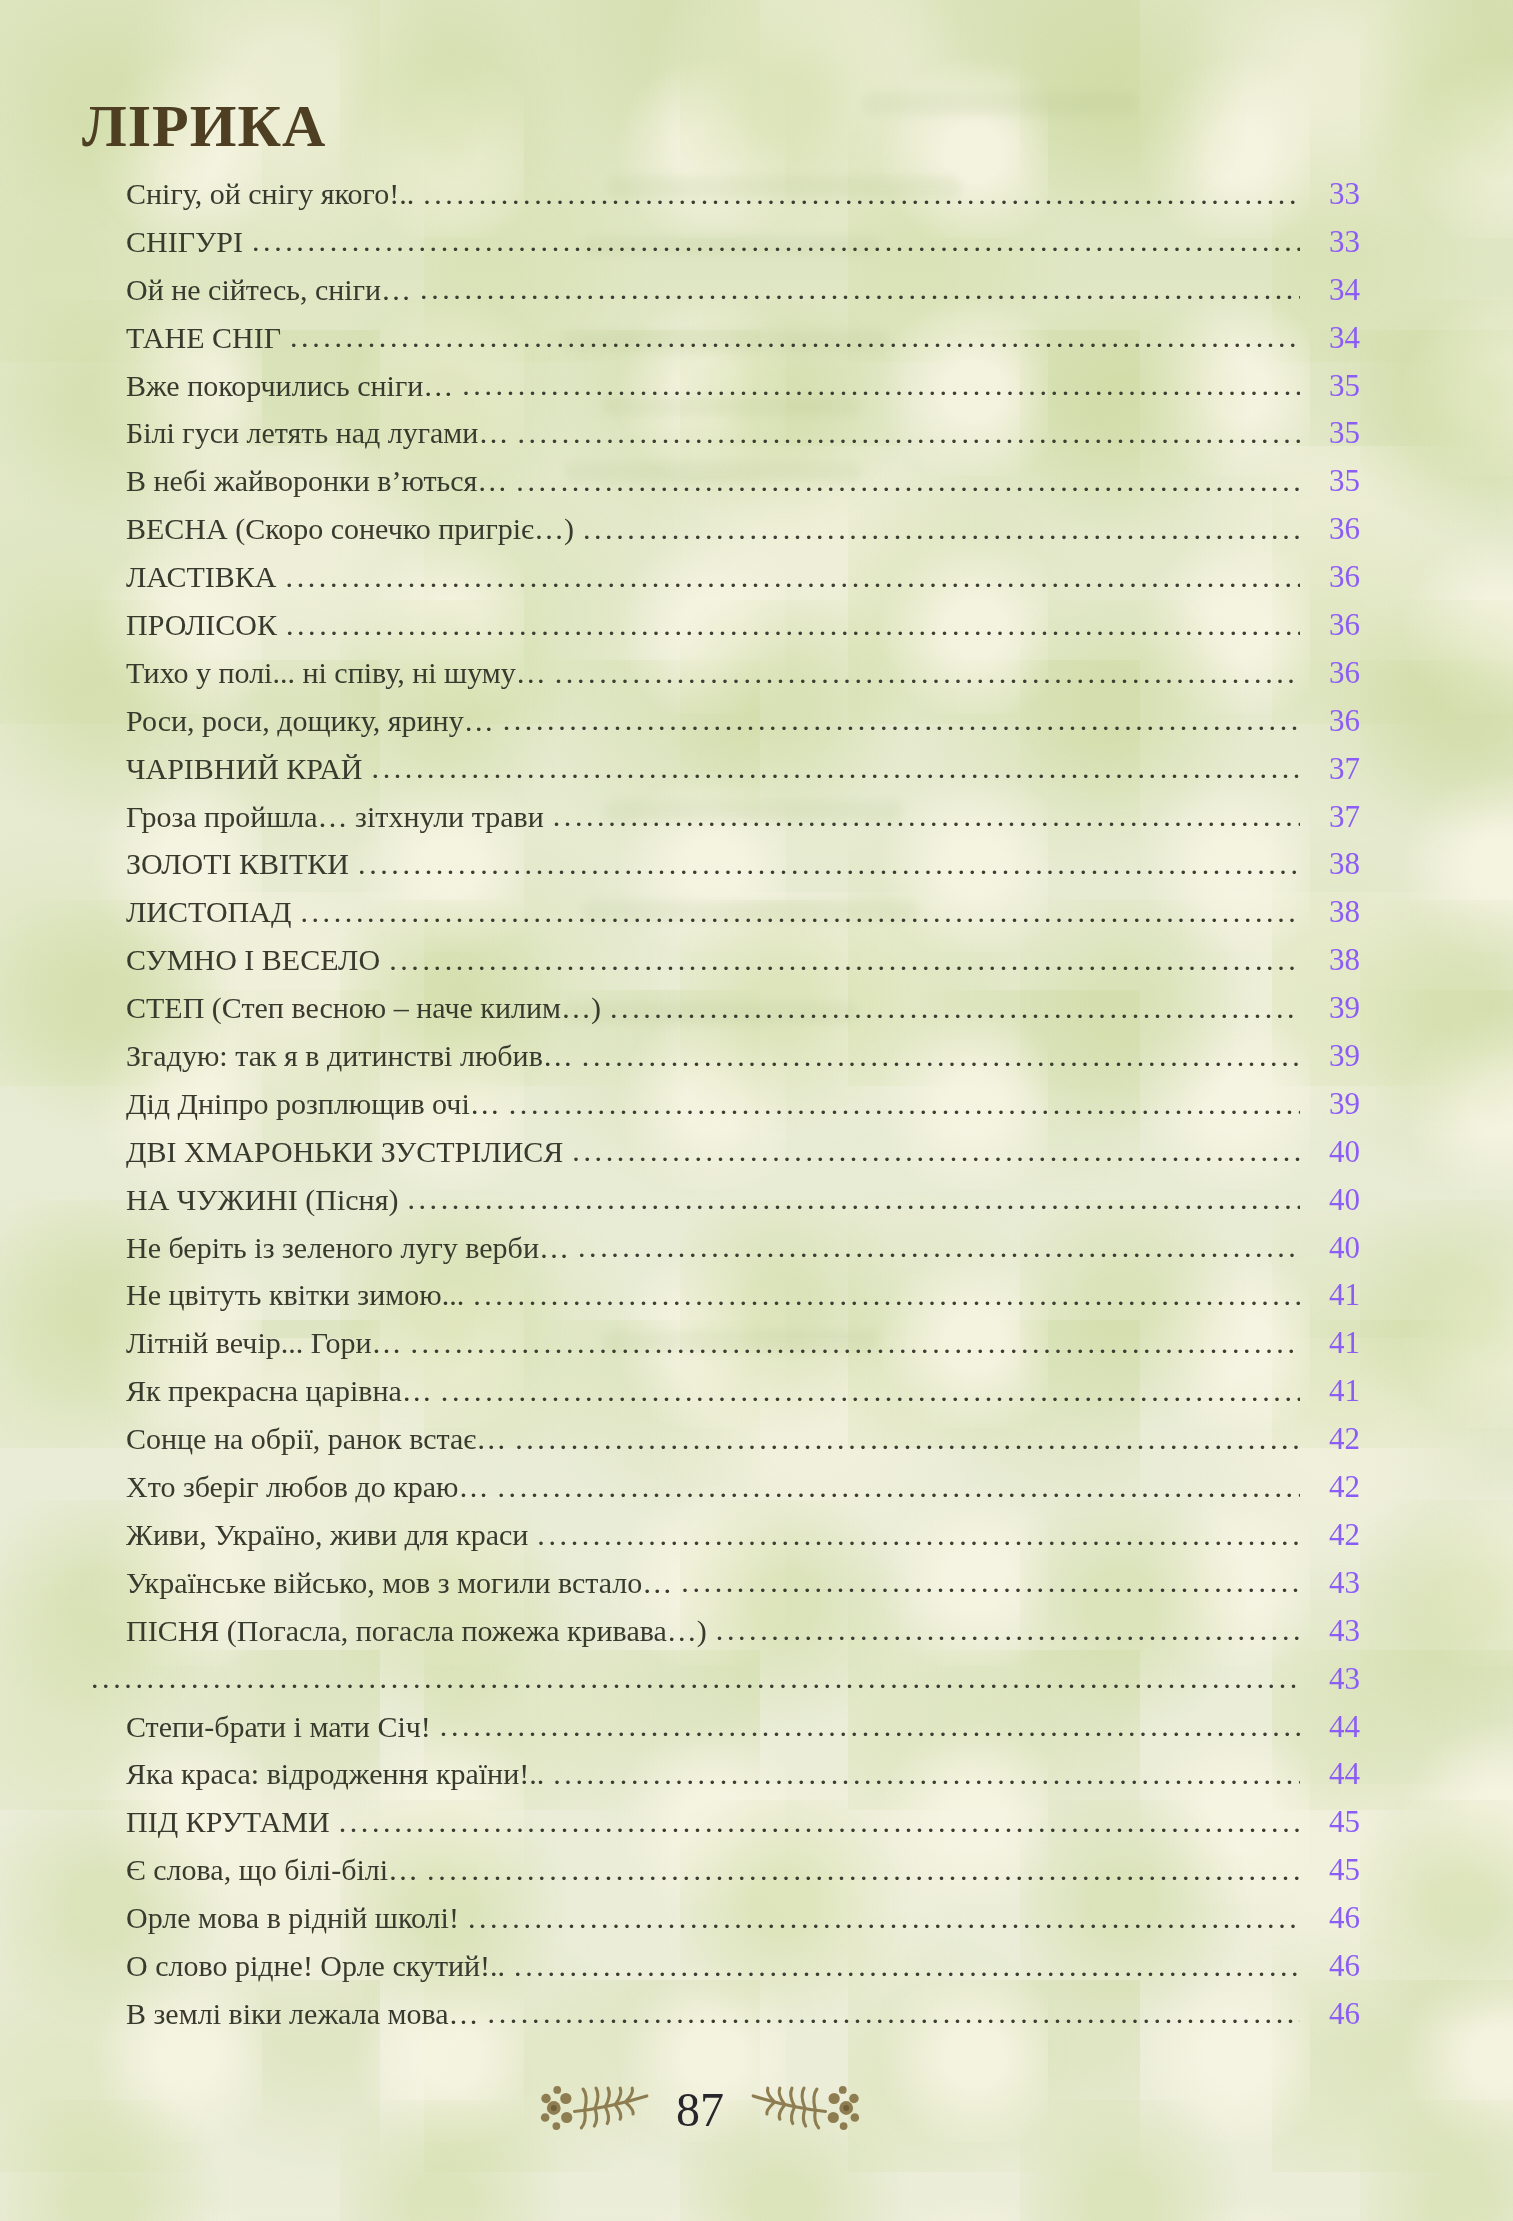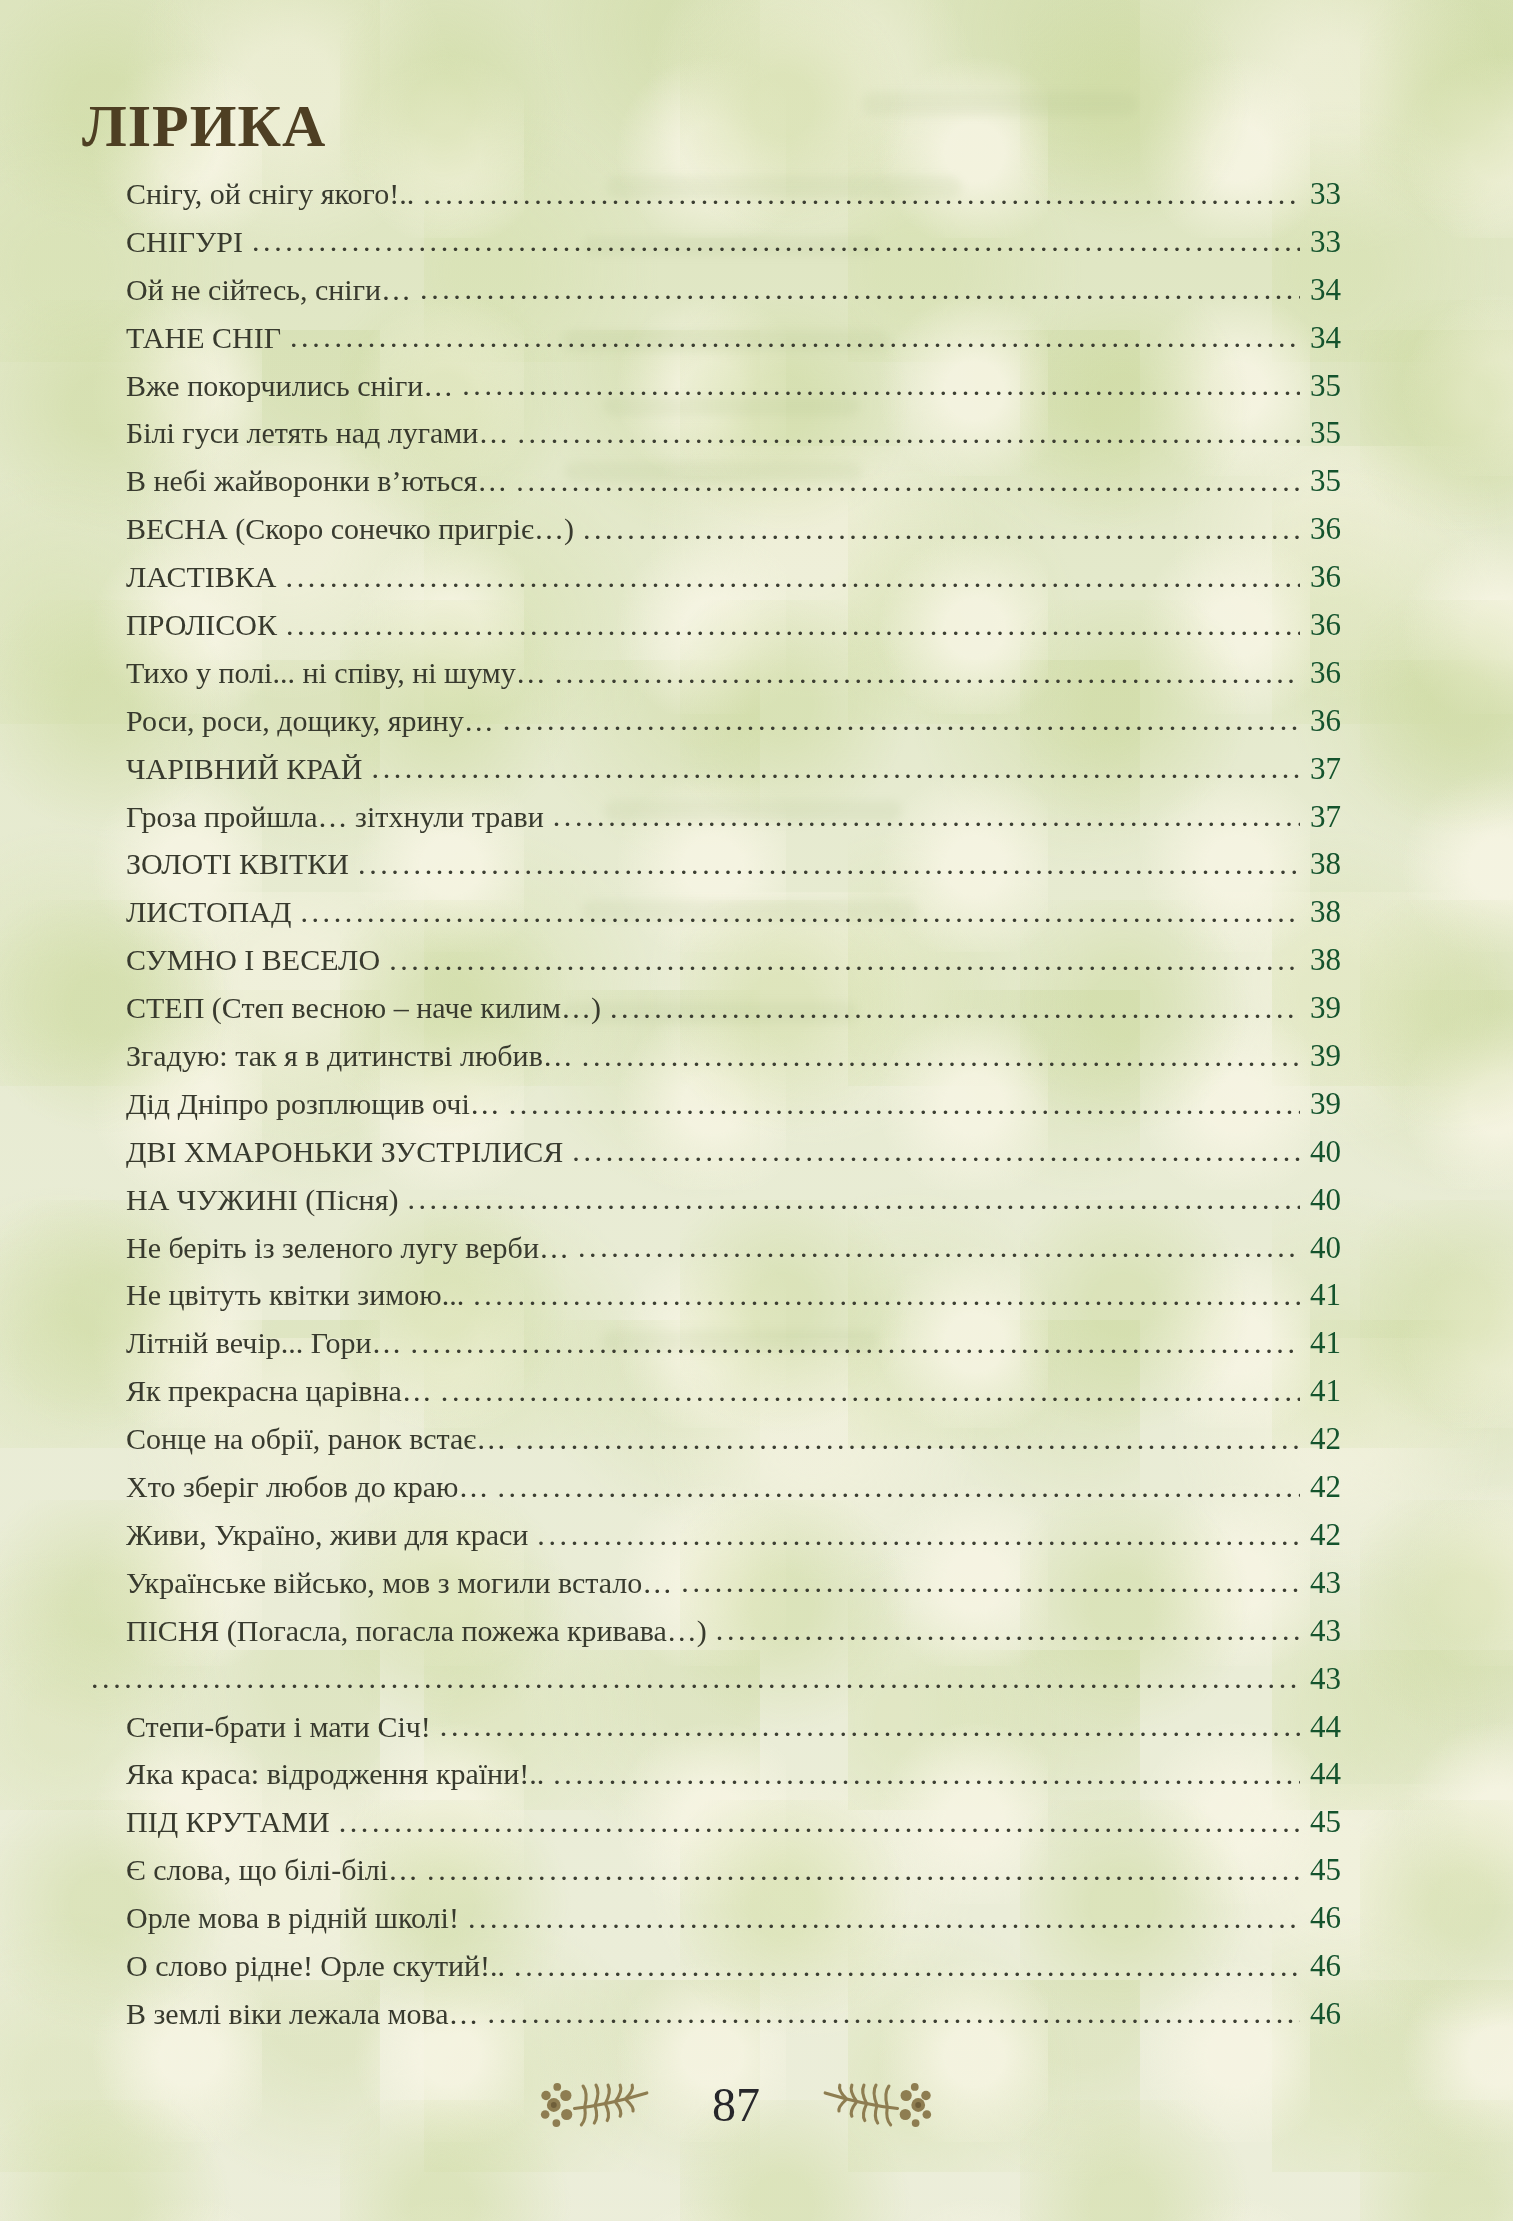--- a/index.html
+++ b/index.html
@@ -34,24 +34,24 @@
   .toc-title{flex:0 0 auto;margin-left:44px;}
   .leader{
     flex:1 1 auto;overflow:hidden;position:relative;
     margin:0 10px 0 9px;height:1em;
   }
   .leader::after{
     content:"......................................................................................................................................................................................................";
     position:absolute;left:0;bottom:-0.22em;
     letter-spacing:3.6px;font-size:30px;color:#3c3e32;white-space:nowrap;
   }
-  .toc-page{flex:0 0 auto;min-width:50px;text-align:left;font-size:31px;color:#14532d;}
+  .toc-page{flex:0 0 auto;min-width:50px;text-align:right;font-size:31px;color:#8b5cf6;}
   .footer{
     position:absolute;left:540px;top:2076px;height:58px;z-index:1;
-    display:flex;align-items:center;gap:60px;
+    display:flex;align-items:flex-end;gap:24px;
   }
   .folio{font-size:48px;line-height:1;color:#27272b;}
   .orn{width:112px;height:52px;display:block;}
   .orn.flip{transform:scaleX(-1);}
 </style>
 </head>
 <body>
 
 <div class="page">
 

